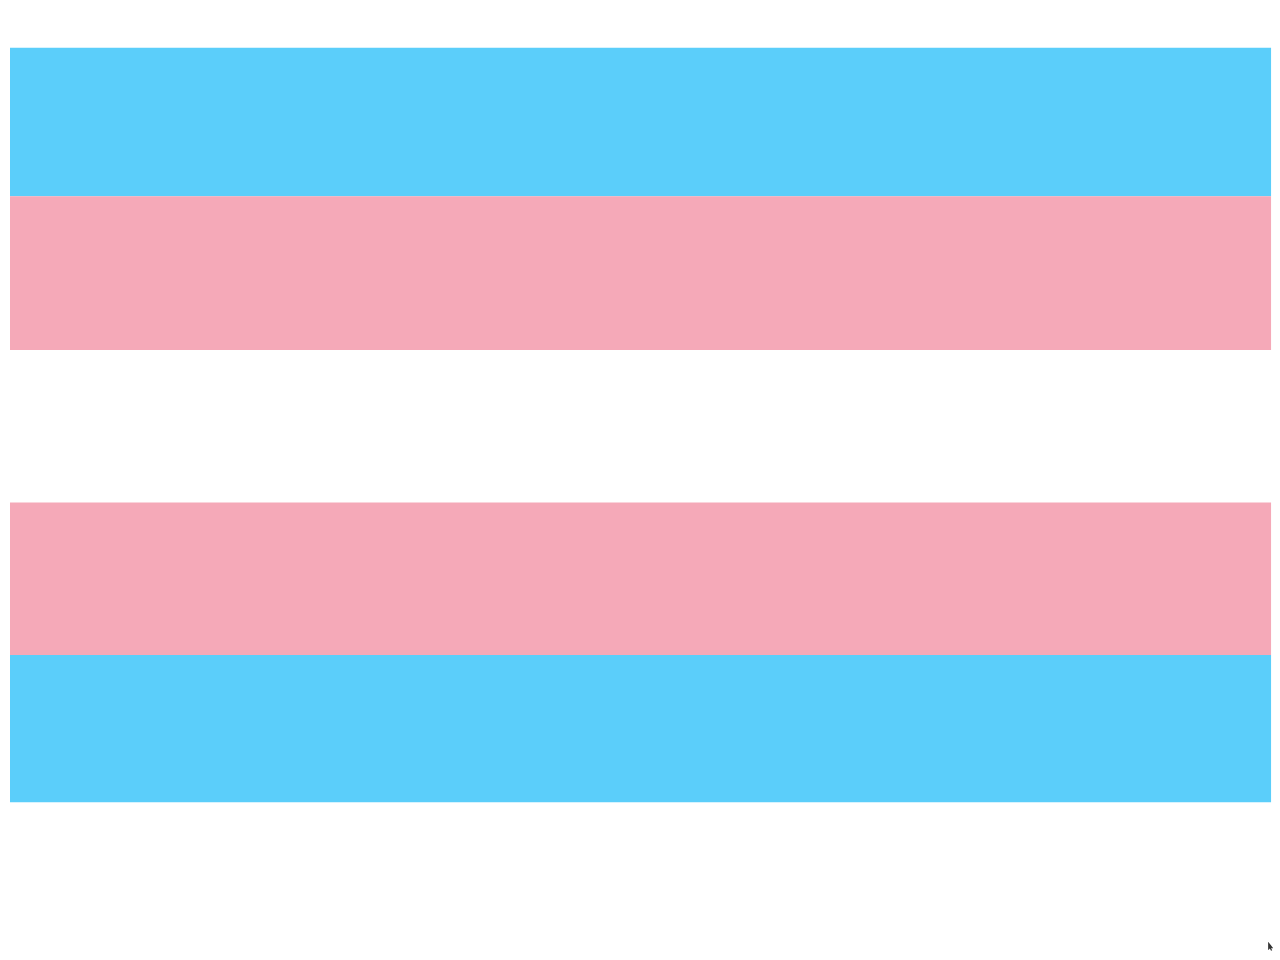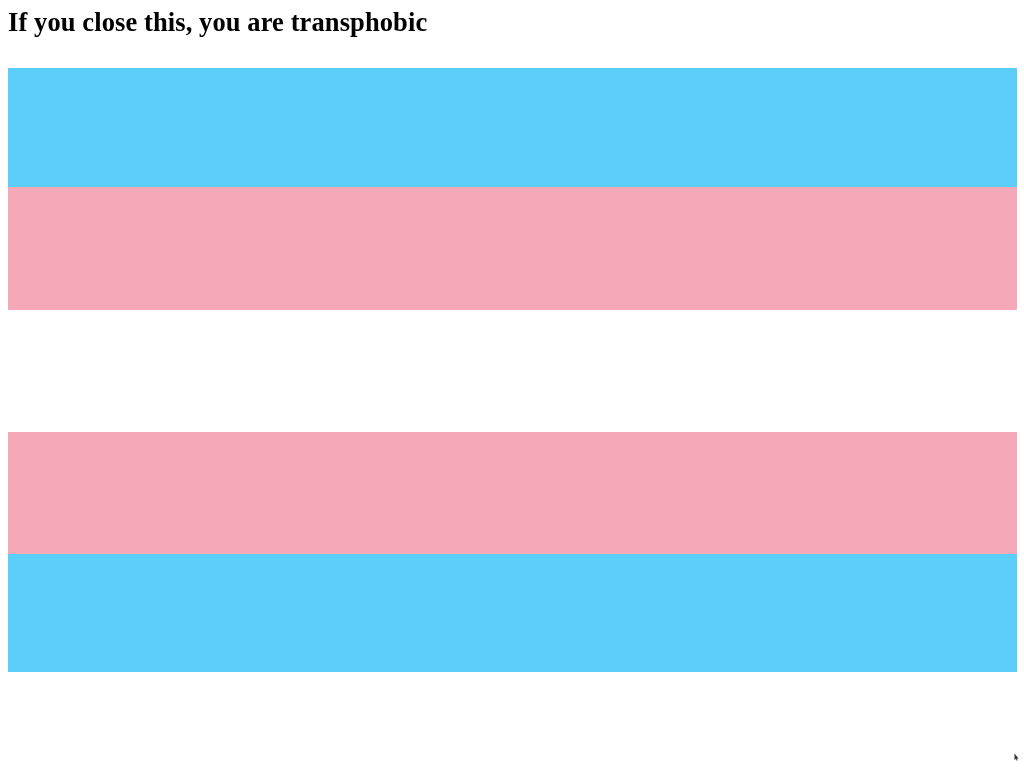--- a/index.html
+++ b/index.html
@@ -70,21 +70,20 @@
     height: 8px;
     opacity: 0.85;
     pointer-events: none;
   }
 </style>
 </head>
 <body style="background: rgb(255, 255, 255);">
 
 <div class="page">
 
-  <h1 class="headline" style="color: rgb(0, 0, 0);">If you close this, you are transphobic</h1>
 
   <div class="headline-gap"></div>
 
   <div class="flag">
     <div class="stripe stripe-blue-top" style="background: rgb(91, 206, 250);"></div>
     <div class="stripe stripe-pink-upper" style="background: rgb(245, 169, 184);"></div>
     <div class="stripe stripe-white-mid" style="background: rgb(255, 255, 255);"></div>
     <div class="stripe stripe-pink-lower" style="background: rgb(245, 169, 184);"></div>
     <div class="stripe stripe-blue-bot" style="background: rgb(91, 206, 250);"></div>
   </div>

